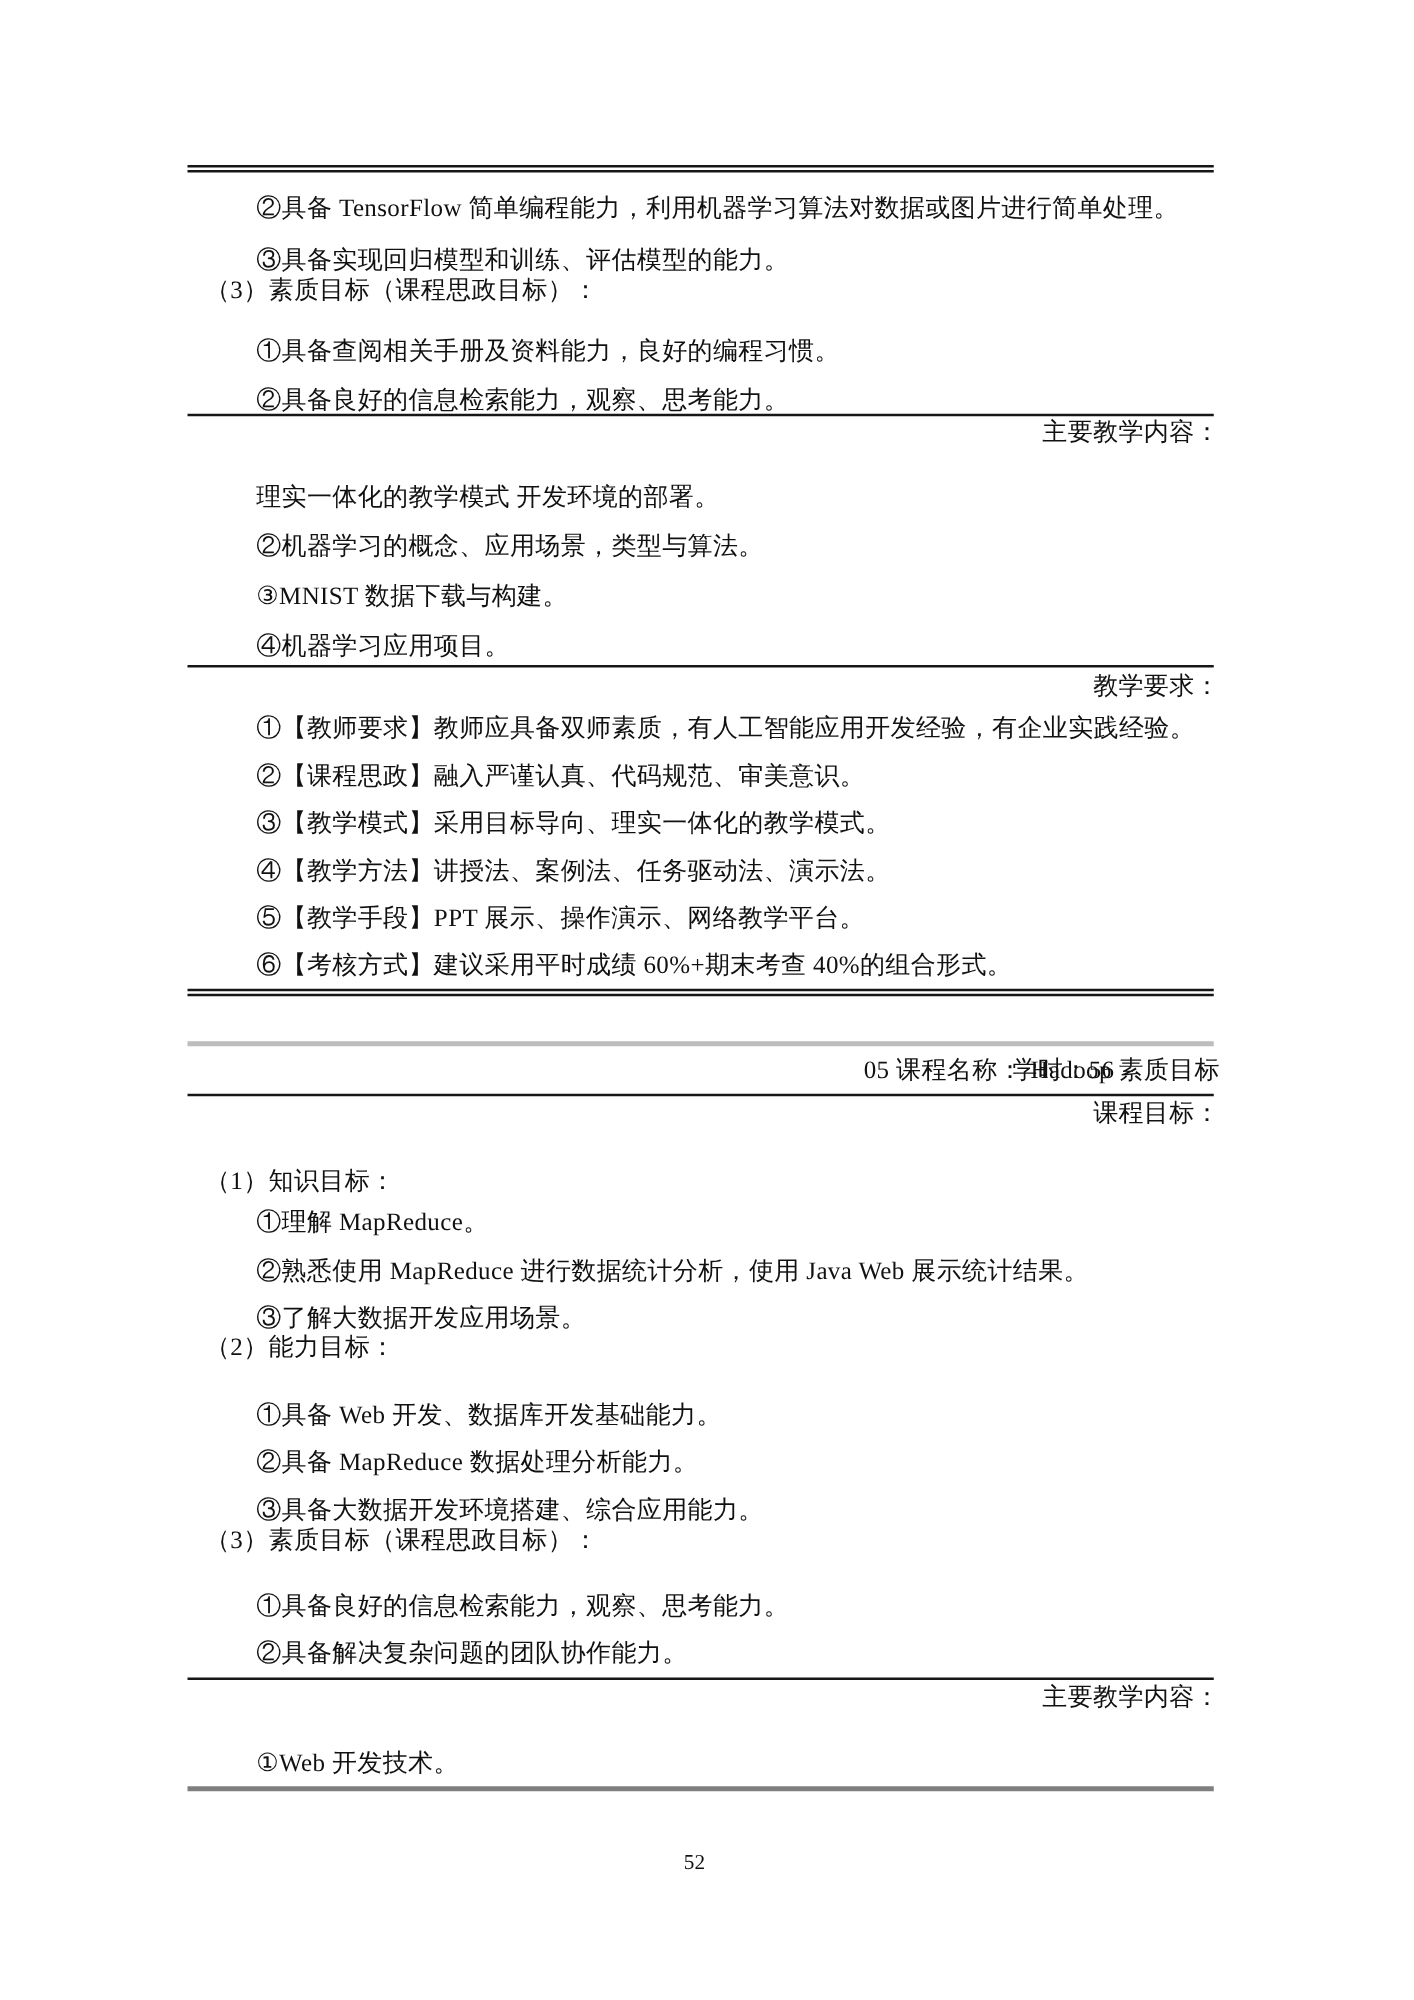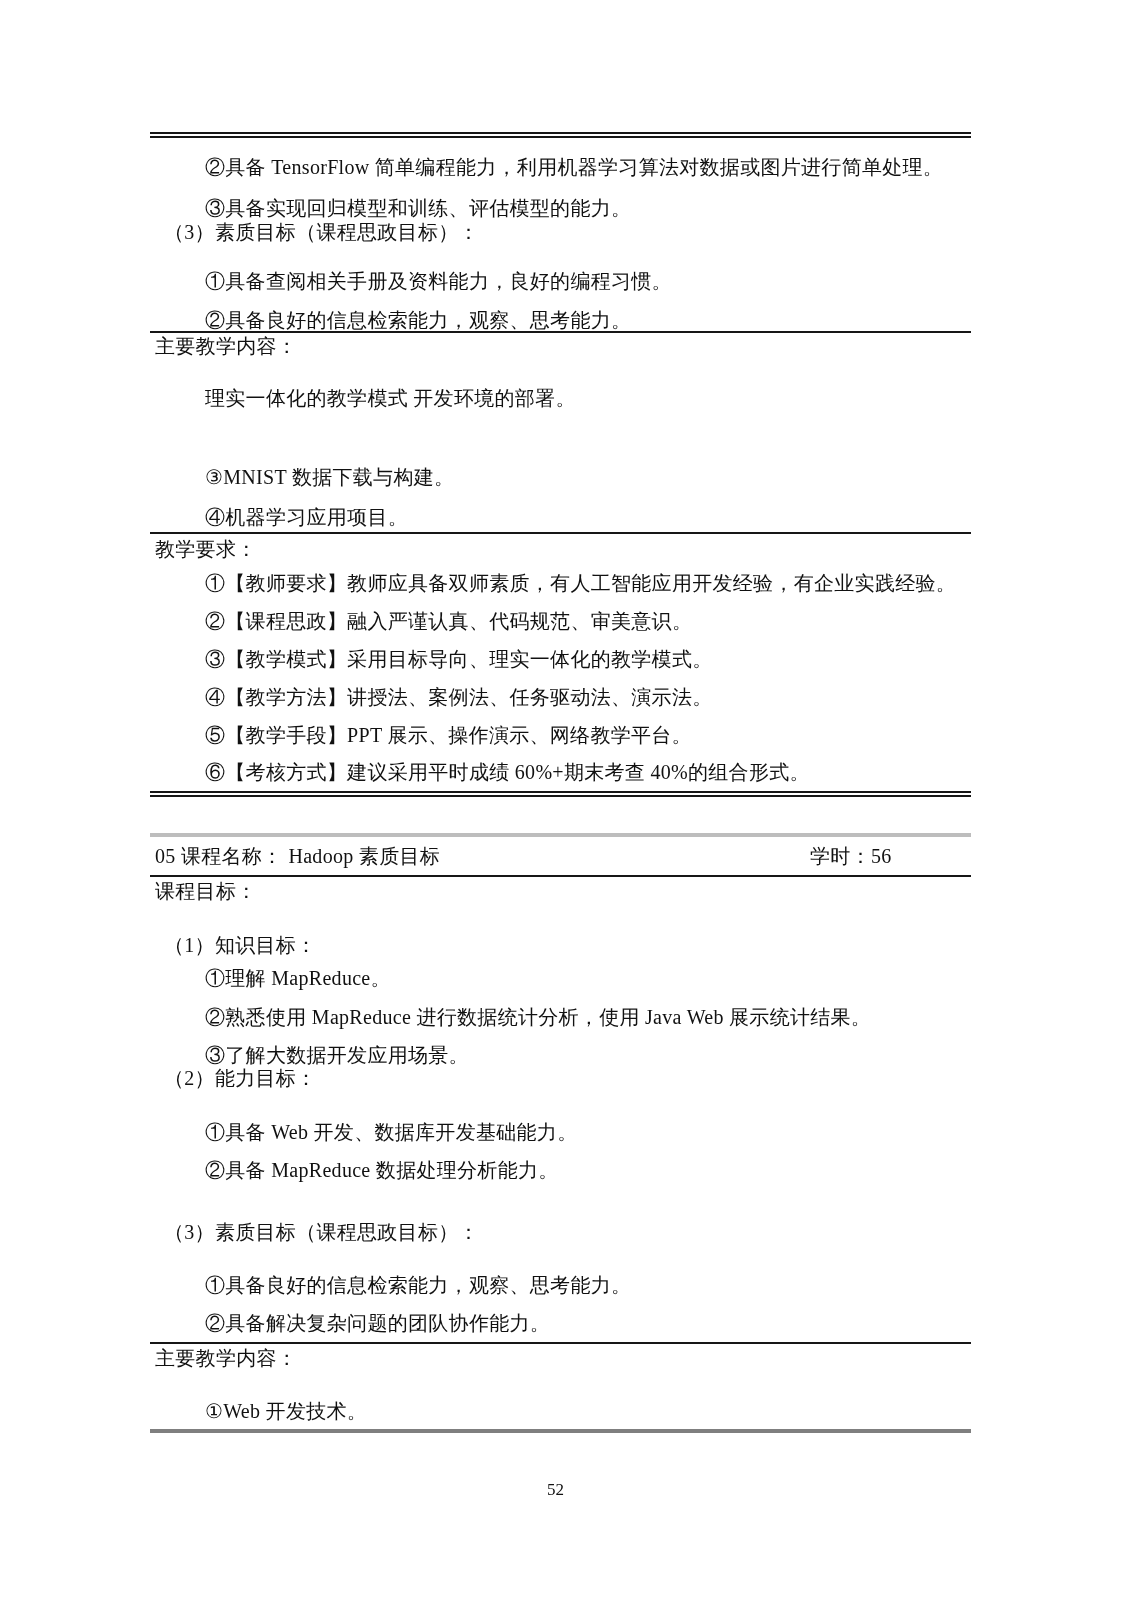--- a/index.html
+++ b/index.html
@@ -15,21 +15,21 @@
   }
   .row {
     position: absolute;
     left: 150px;
     width: 821px;
     font-size: 20px;
     line-height: 24px;
     white-space: nowrap;
     letter-spacing: 0.3px;
   }
-  .ind0 { padding-left: 5px; }
+  .ind0 { padding-left: 5px; text-align: right; }
   .ind1 { padding-left: 14px; }
   .ind2 { padding-left: 55px; margin-top: 15px; }
   .bold { font-weight: 400; }
   .rule {
     position: absolute;
     left: 150px;
     width: 821px;
     box-sizing: border-box;
   }
   .rule-single { border-top: 2px solid #161616; height: 2px; }
@@ -69,20 +69,21 @@
   <div class="row ind2" style="top:181px">③具备实现回归模型和训练、评估模型的能力。</div>
 
   <div class="row ind1 bold" style="top:220px">（3）素质目标（课程思政目标）：</div>
   <div class="row ind2" style="top:254px">①具备查阅相关手册及资料能力，良好的编程习惯。</div>
   <div class="row ind2" style="top:293px">②具备良好的信息检索能力，观察、思考能力。</div>
 
   <div class="rule rule-single" style="top:331px"></div>
 
   <div class="row ind0 bold" style="top:334px">主要教学内容：</div>
   <div class="row ind2" style="top:371px">理实一体化的教学模式 开发环境的部署。</div>
+  <div class="row ind2" style="top:410px">②机器学习的概念、应用场景，类型与算法。</div>
   <div class="row ind2" style="top:490px">④机器学习应用项目。</div>
   <div class="row ind2" style="top:450px">③MNIST 数据下载与构建。</div>
 
   <div class="rule rule-single" style="top:532px"></div>
 
   <div class="row ind0 bold" style="top:537px">教学要求：</div>
   <div class="row ind2" style="top:556px">①【教师要求】教师应具备双师素质，有人工智能应用开发经验，有企业实践经验。</div>
   <div class="row ind2" style="top:594px">②【课程思政】融入严谨认真、代码规范、审美意识。</div>
   <div class="row ind2" style="top:632px">③【教学模式】采用目标导向、理实一体化的教学模式。</div>
   <div class="row ind2" style="top:670px">④【教学方法】讲授法、案例法、任务驱动法、演示法。</div>
@@ -105,20 +106,21 @@
   <div class="row ind0 bold" style="top:879px">课程目标：</div>
 
   <div class="row ind1 bold" style="top:933px">（1）知识目标：</div>
   <div class="row ind2" style="top:951px">①理解 MapReduce。</div>
   <div class="row ind2" style="top:990px">②熟悉使用 MapReduce 进行数据统计分析，使用 Java Web 展示统计结果。</div>
   <div class="row ind2" style="top:1028px">③了解大数据开发应用场景。</div>
 
   <div class="row ind1 bold" style="top:1066px">（2）能力目标：</div>
   <div class="row ind2" style="top:1105px">①具备 Web 开发、数据库开发基础能力。</div>
   <div class="row ind2" style="top:1143px">②具备 MapReduce 数据处理分析能力。</div>
+  <div class="row ind2" style="top:1181px">③具备大数据开发环境搭建、综合应用能力。</div>
 
   <div class="row ind1 bold" style="top:1220px">（3）素质目标（课程思政目标）：</div>
   <div class="row ind2" style="top:1258px">①具备良好的信息检索能力，观察、思考能力。</div>
   <div class="row ind2" style="top:1296px">②具备解决复杂问题的团队协作能力。</div>
 
   <div class="rule rule-single" style="top:1342px"></div>
 
   <div class="row ind0 bold" style="top:1346px">主要教学内容：</div>
   <div class="row ind2" style="top:1384px">①Web 开发技术。</div>
 

